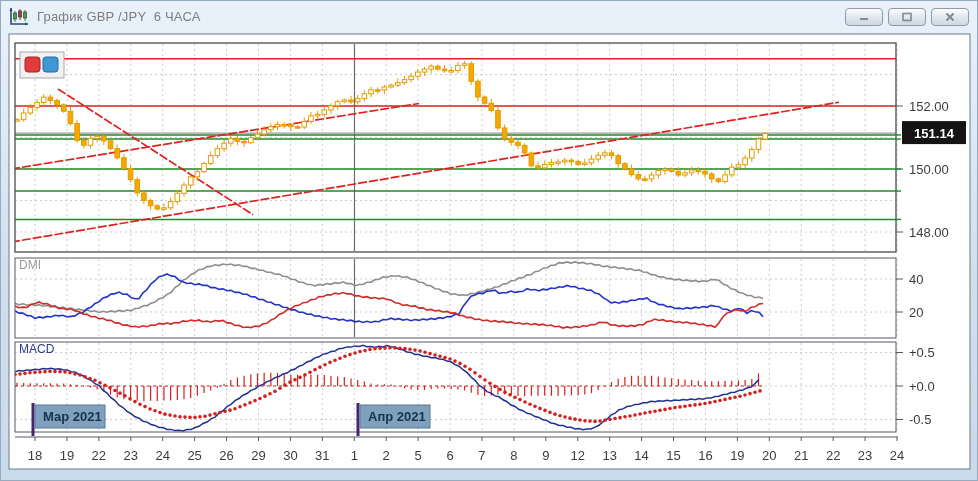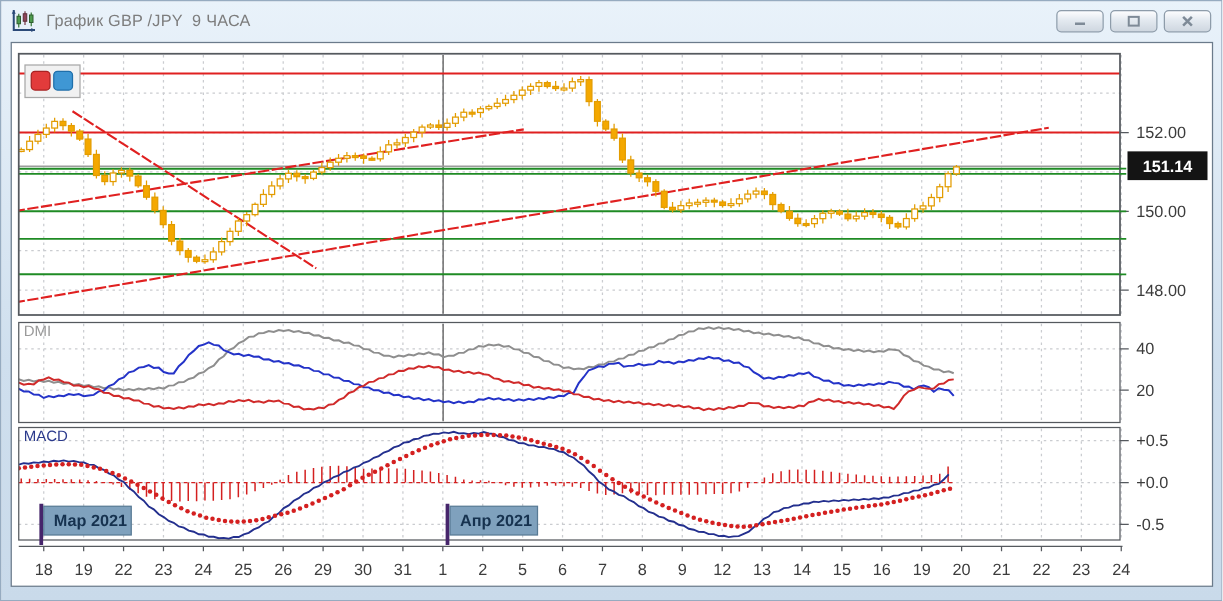--- a/index.html
+++ b/index.html
@@ -34,21 +34,21 @@
       <path d="M4 3 L4 19 L21 19" stroke="#2b4a78" stroke-width="1.6" fill="none"></path>
       <path d="M4 3 L2.4 6 L5.6 6 Z" fill="#2b4a78"></path>
       <path d="M21 19 L18 17.4 L18 20.6 Z" fill="#2b4a78"></path>
       <line x1="8" y1="6" x2="8" y2="17" stroke="#3a7a3a" stroke-width="1"></line>
       <rect x="6.6" y="8" width="2.8" height="6" fill="#4d9a4d" stroke="#2e5e2e" stroke-width="0.8"></rect>
       <line x1="13" y1="4" x2="13" y2="15" stroke="#7a3a4a" stroke-width="1"></line>
       <rect x="11.6" y="6" width="2.8" height="6" fill="#8e4458" stroke="#5e2e3a" stroke-width="0.8"></rect>
       <line x1="18" y1="5" x2="18" y2="16" stroke="#3a7a3a" stroke-width="1"></line>
       <rect x="16.6" y="7" width="2.8" height="6" fill="#4d9a4d" stroke="#2e5e2e" stroke-width="0.8"></rect>
     </svg>
-    <span class="title-text">График GBP /JPY  9 ЧАСА</span>
+    <span class="title-text">График GBP /JPY  6 ЧАСА</span>
     <div class="btn-group">
       <button class="winbtn">
         <svg width="12" height="10" viewBox="0 0 12 10">
           <line x1="2" y1="7" x2="10" y2="7" stroke="#7e8a97" stroke-width="2"></line>
         </svg>
       </button>
       <button class="winbtn">
         <svg width="12" height="10" viewBox="0 0 12 10">
           <rect x="2" y="1.5" width="8" height="7" fill="none" stroke="#7e8a97" stroke-width="1.6"></rect>
         </svg>

